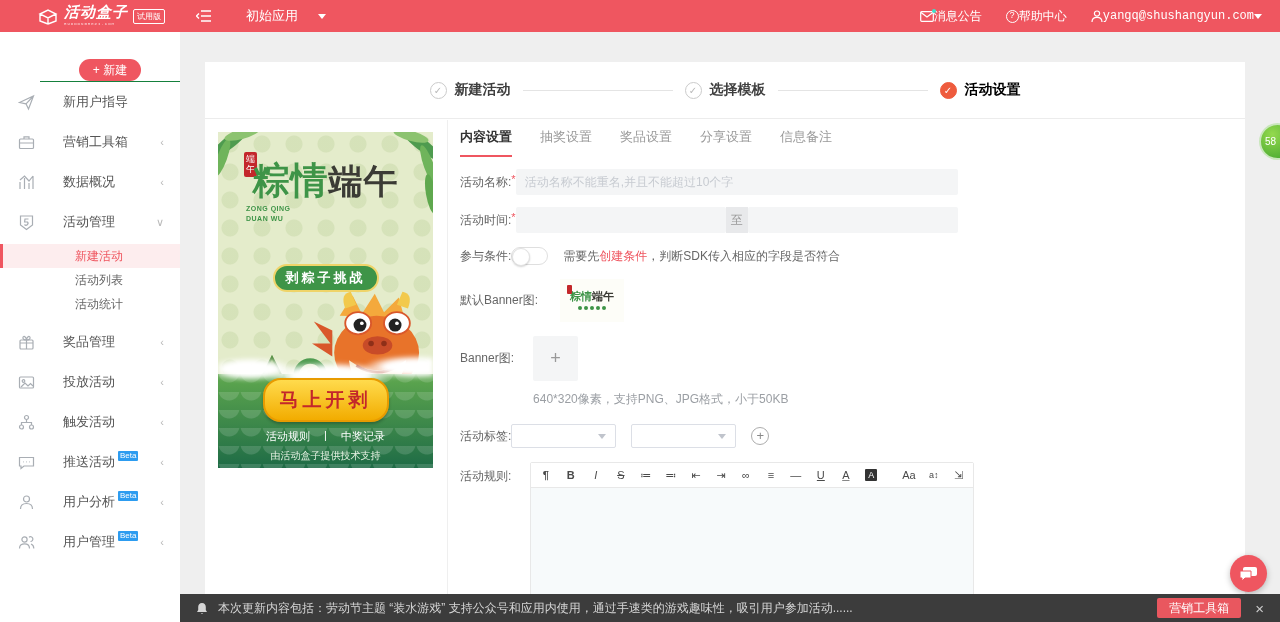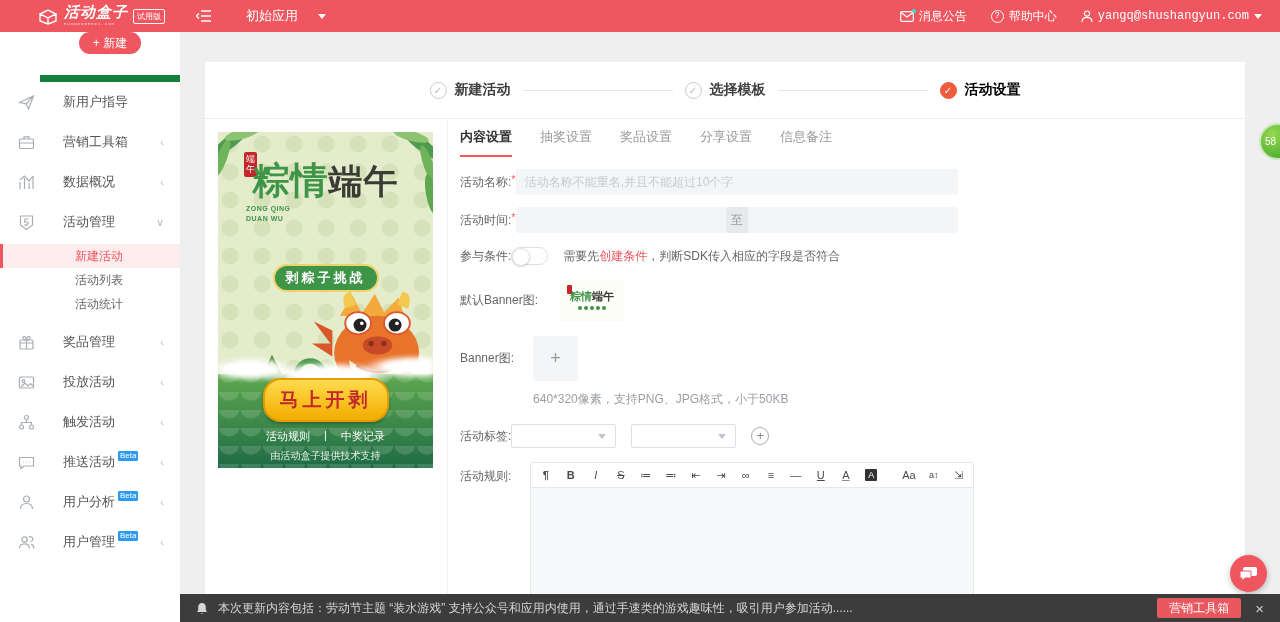--- a/index.html
+++ b/index.html
@@ -11,28 +11,28 @@
   .logo-area { width:180px; display:flex; align-items:center; padding-left:38px; flex:0 0 auto; }
   .logo-ic { width:20px; height:18px; }
   .logo-txt { margin-left:6px; display:flex; flex-direction:column; line-height:1; }
   .logo-main { font-size:15px; font-weight:bold; font-style:italic; letter-spacing:1px; }
   .logo-sub { font-size:4px; letter-spacing:1px; opacity:.8; margin-top:1px; }
   .trial { border:1px solid #fff; border-radius:2px; font-size:8px; padding:1px 3px; margin-left:5px; white-space:nowrap; }
   .collapse { margin-left:16px; cursor:pointer; display:flex; align-items:center; }
   .app-sel { margin-left:34px; font-size:13px; display:flex; align-items:center; gap:20px; cursor:pointer; }
   .caret-dn { width:0; height:0; border-left:4px solid transparent; border-right:4px solid transparent; border-top:5px solid #fff; }
   .hdr-right { margin-left:auto; display:flex; align-items:center; gap:24px; padding-right:18px; font-size:12px; }
-  .hdr-item { display:flex; align-items:center; gap:5px; cursor:pointer; }
+  .hdr-item { display:flex; align-items:center; cursor:pointer; }
   .env-wrap { position:relative; display:flex; }
   .env-dot { position:absolute; right:-2px; top:-2px; width:4px; height:4px; border-radius:50%; background:#3EE0C8; }
   .help-circ { width:13px; height:13px; border:1px solid #fff; border-radius:50%; font-size:9px; display:flex; align-items:center; justify-content:center; }
 
   
   .sb { position:absolute; top:32px; left:0; width:180px; bottom:0; background:#fff; z-index:30; }
-  .newwrap { height:50px; display:flex; align-items:flex-start; justify-content:center; border-bottom:7px solid #15803d;margin-left:40px; }
+  .newwrap { height:50px; display:flex; align-items:flex-end; justify-content:center; border-bottom:1px solid #15803d;margin-left:40px; }
   .newbtn { width:62px; height:22px; background:#EF5660; color:#fff; border:none; border-radius:11px; font-size:12px; cursor:pointer; }
   .side-item { height:40px; display:flex; align-items:center; padding:0 16px 0 18px; font-size:13px; color:#555; cursor:pointer; }
   .si-icon { width:17px; height:17px; margin-right:28px; flex:0 0 auto; }
   .si-icon svg { width:17px; height:17px; stroke:#A9AEB4; fill:none; stroke-width:1.2; }
   .si-chev { margin-left:auto; color:#B9B9B9; font-size:11px; }
   .beta { background:#2D9CF0; color:#fff; font-size:8px; padding:1px 2px; border-radius:1px; margin-left:3px; align-self:flex-start; margin-top:9px; line-height:1; }
   .submenu { padding:2px 0 6px; }
   .sub-item { height:24px; display:flex; align-items:center; padding-left:72px; font-size:12px; color:#666; cursor:pointer; border-left:3px solid transparent; }
   .sub-item.active { background:#FDEDEE; color:#EF5660; border-left-color:#EF5660; }
 

